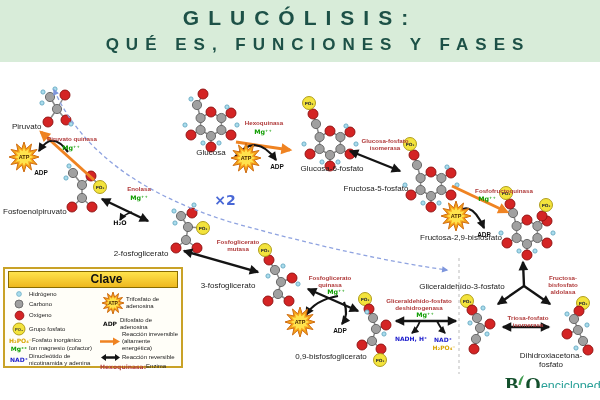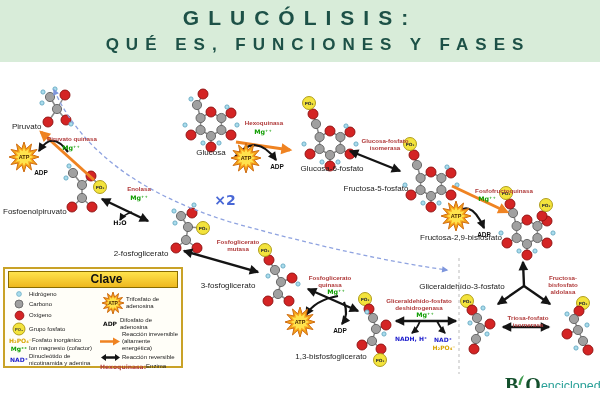--- a/index.html
+++ b/index.html
@@ -387,22 +387,23 @@
     </svg>
 
   <div class="lab mol-label" style="left:12px;top:123px;">Piruvato</div>
   <div class="lab mol-label" style="left:3px;top:208px;">Fosfoenolpiruvato</div>
   <div class="lab mol-label ctr" style="left:211px;top:149px;">Glucosa</div>
   <div class="lab mol-label ctr" style="left:332px;top:165px;">Glucosa-6-fosfato</div>
   <div class="lab mol-label ctr" style="left:376px;top:185px;">Fructosa-5-fosfato</div>
   <div class="lab mol-label ctr" style="left:461px;top:234px;">Fructosa-2,9-bisfosfato</div>
   <div class="lab mol-label ctr" style="left:141px;top:250px;">2-fosfoglicerato</div>
   <div class="lab mol-label ctr" style="left:228px;top:282px;">3-fosfoglicerato</div>
-  <div class="lab mol-label ctr" style="left:331px;top:353px;">1,3-bisfosfoglicerato</div>
+  <div class="lab mol-label ctr" style="left:331px;top:353px;">0,9-bisfosfoglicerato</div>
   <div class="lab mol-label ctr" style="left:462px;top:283px;">Gliceraldehído-3-fosfato</div>
+  <div class="lab mol-label ctr" style="left:551px;top:352px;">Dihidroxiacetona-fosfato</div>
 
   <div class="lab enzyme" style="left:264px;top:120px;">Hexoquinasa</div>
   <div class="lab enzyme" style="left:385px;top:138px;">Glucosa-fosfato
 isomerasa</div>
   <div class="lab enzyme" style="left:504px;top:188px;">Fosfofructoquinasa</div>
   <div class="lab enzyme" style="left:563px;top:275px;">Fructosa-bisfosfato aldolasa</div>
   <div class="lab enzyme" style="left:528px;top:315px;">Triosa-fosfato isomerasa</div>
   <div class="lab enzyme" style="left:419px;top:298px;">Gliceraldehído-fosfato
 deshidrogenasa</div>
   <div class="lab enzyme" style="left:330px;top:275px;">Fosfoglicerato

